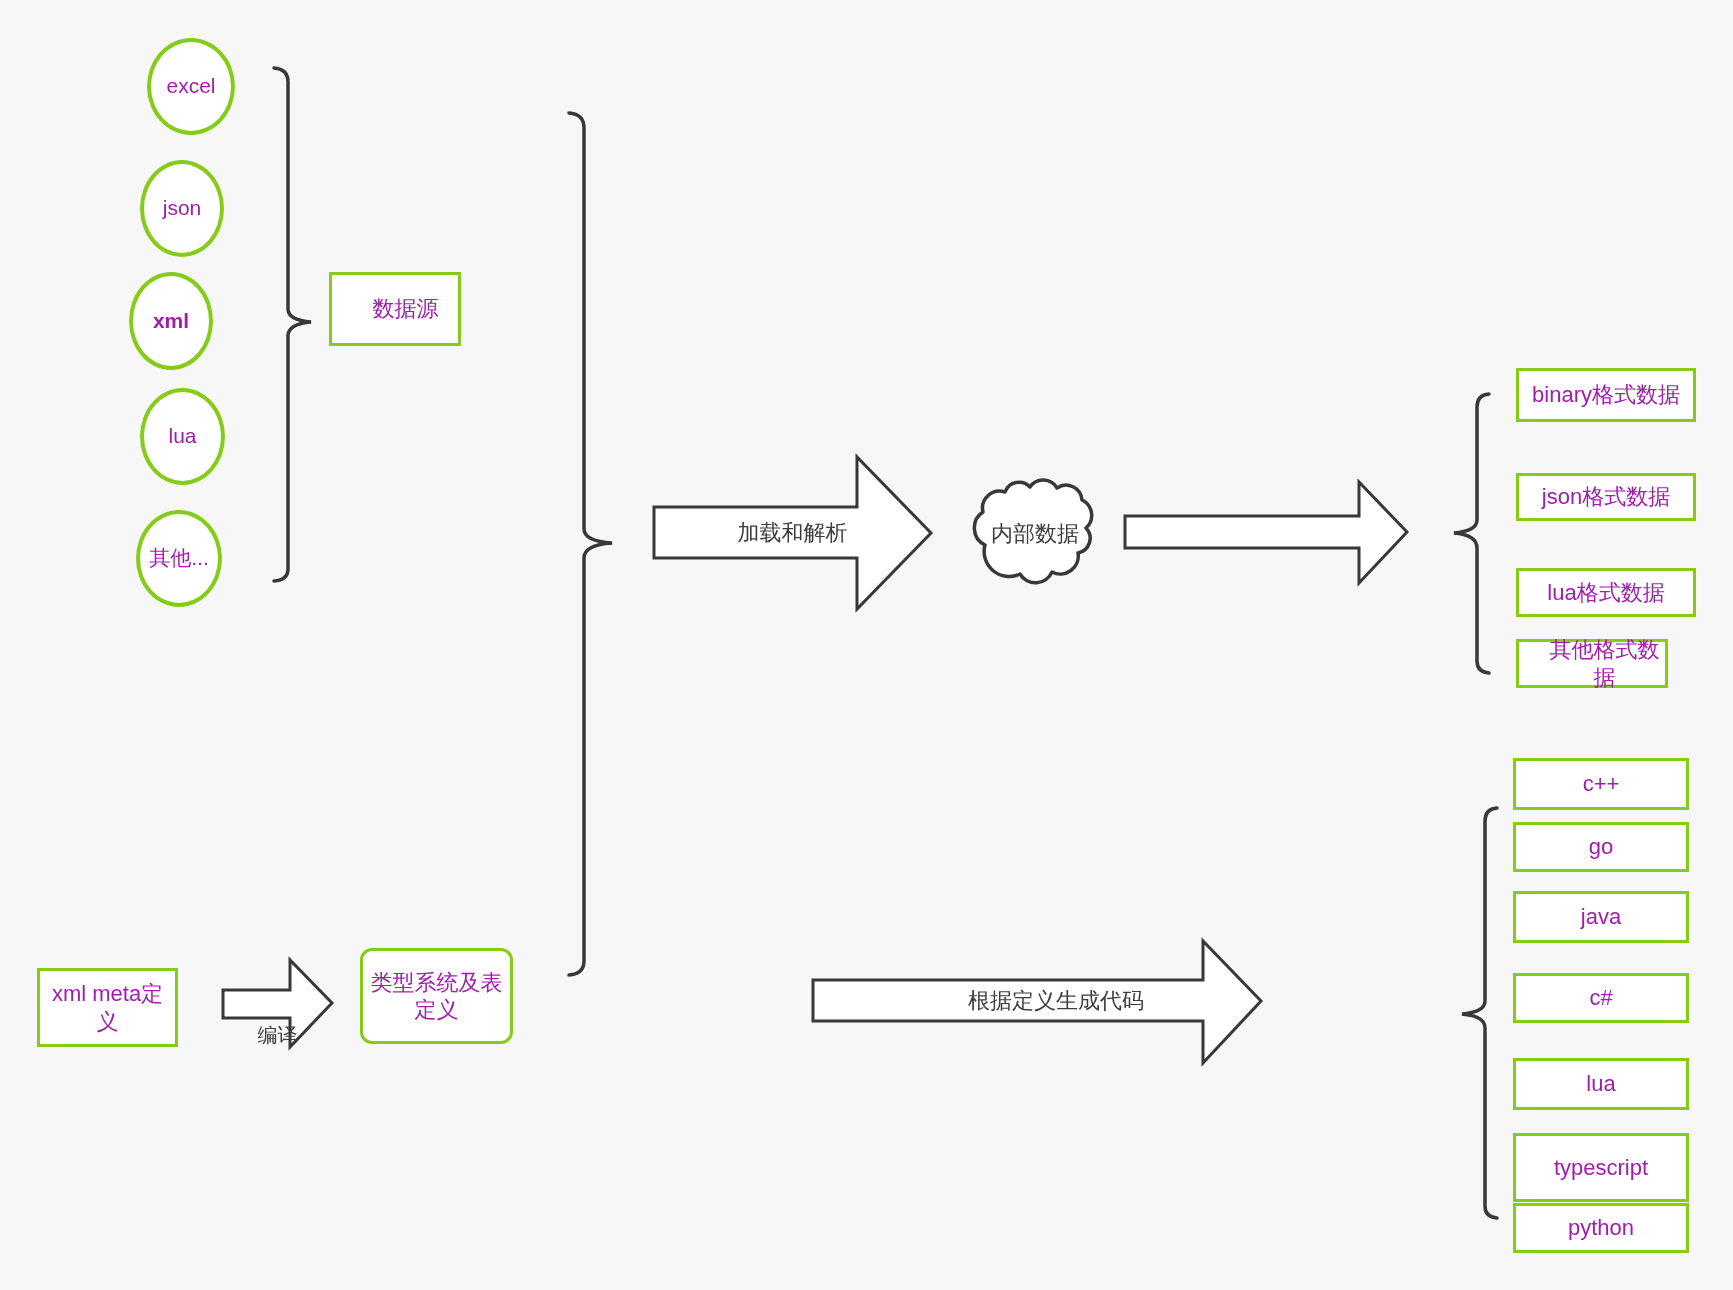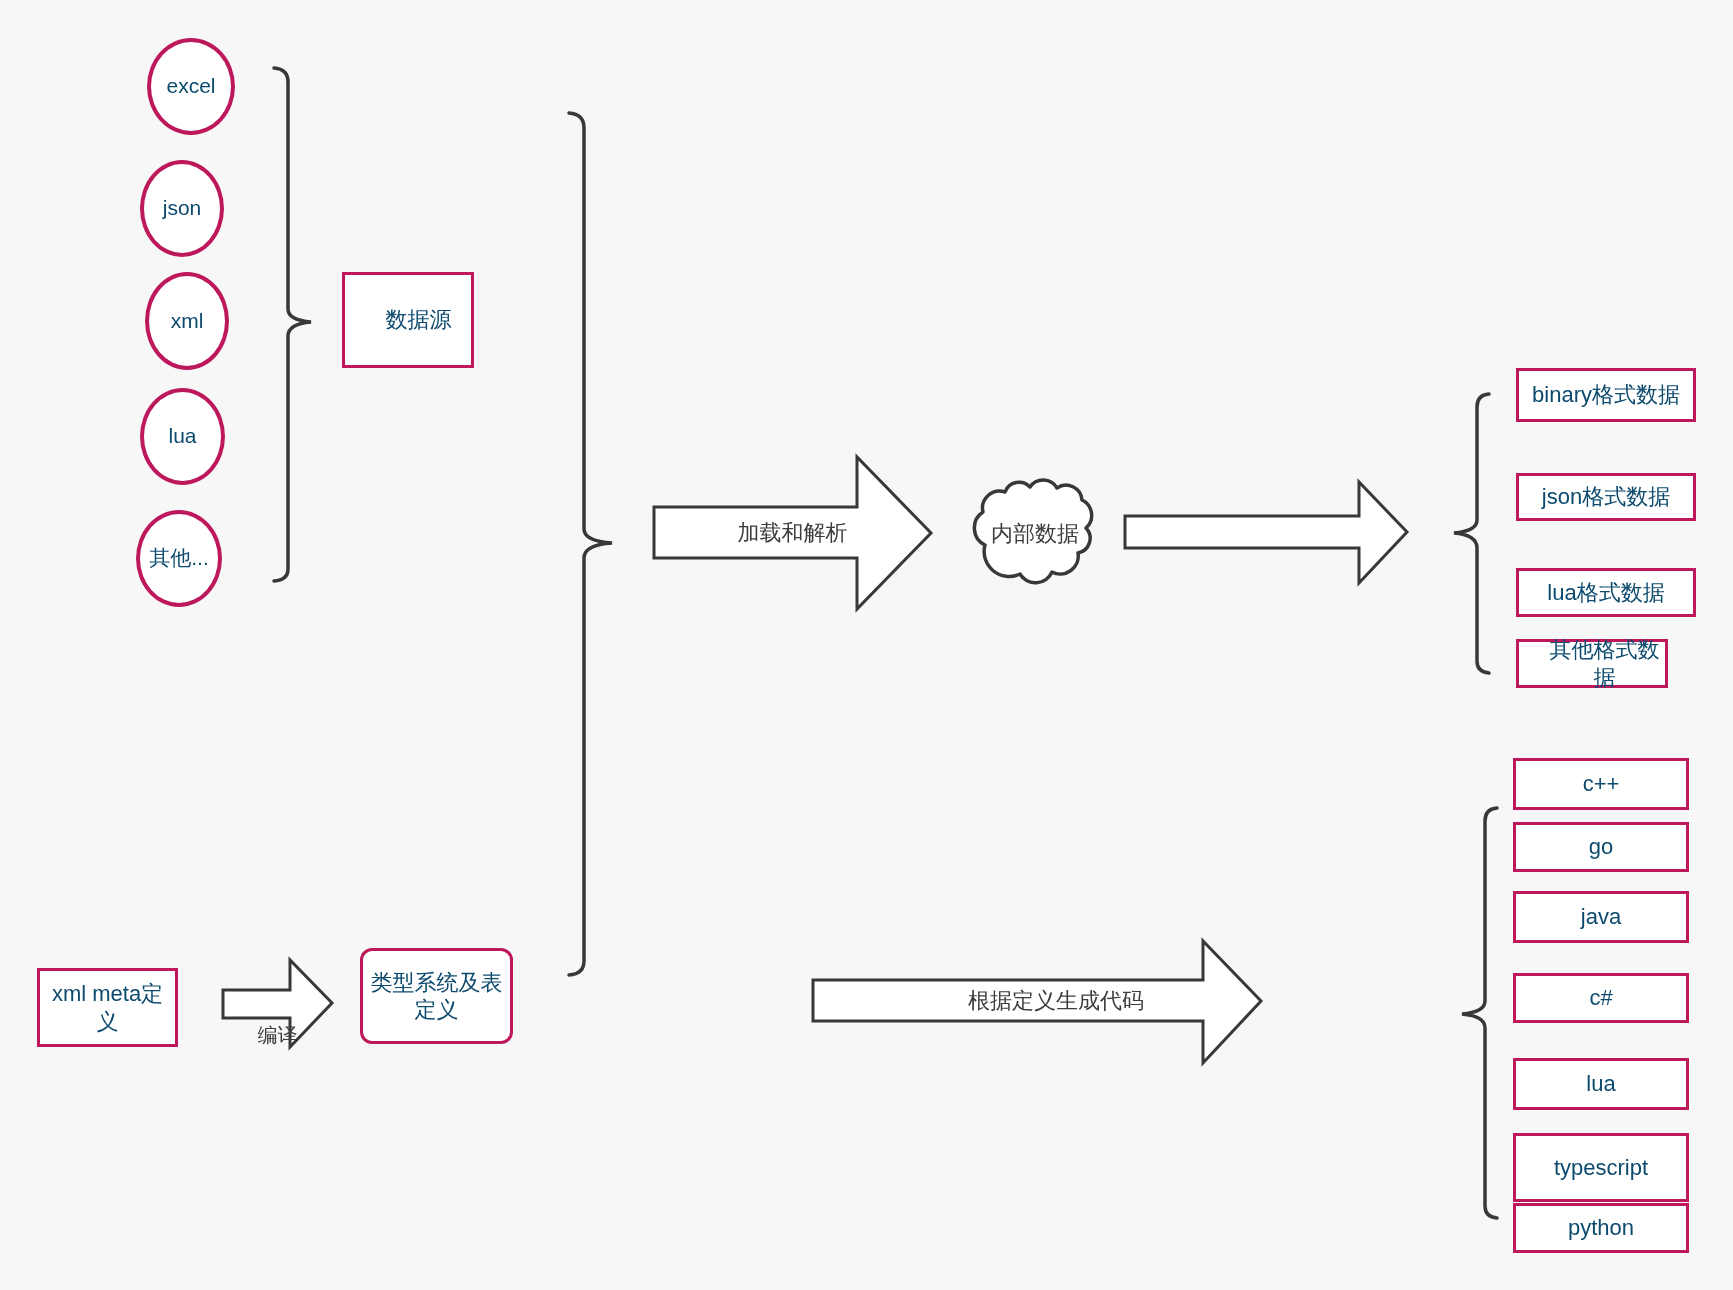--- a/index.html
+++ b/index.html
@@ -14,24 +14,24 @@
     overflow:hidden;
     color:#3d3d40;
   }
   #shapes{position:absolute;left:0;top:0;width:1733px;height:1290px;}
   .node{
     position:absolute;
     box-sizing:border-box;
     display:flex;align-items:center;justify-content:center;
     text-align:center;
     background:#ffffff;
-    border:3px solid #be185d;
+    border:3px solid #84cc16;
     font-size:22px;
     line-height:1.25;
-    color:#0c4a6e;
+    color:#a21caf;
   }
   .ellipse{border-radius:50%;border-width:4px;font-size:21px;}
   .rounded{border-radius:12px;}
   .pad{padding:2px 6px;justify-content:flex-end;}
   .flabel{
     position:absolute;
     display:flex;align-items:center;justify-content:center;
     text-align:center;
     font-size:22px;
     color:#3d3d40;
@@ -68,31 +68,31 @@
          A 18 18 0 0 1 1020,574
          A 25 25 0 0 1 985,545 Z" fill="#ffffff" stroke="#38383b" stroke-width="3.5" stroke-linejoin="round"></path>
   </svg>
 
   <div class="node ellipse" style="left:147px;top:38px;width:88px;height:97px;">
     <span>excel</span>
   </div>
   <div class="node ellipse" style="left:140px;top:160px;width:84px;height:97px;">
     <span>json</span>
   </div>
-  <div class="node ellipse" style="left:145px;top:272px;width:84px;height:98px;">
+  <div class="node ellipse" style="left:129px;top:272px;width:84px;height:98px;font-weight:bold;">
     <span>xml</span>
   </div>
   <div class="node ellipse" style="left:140px;top:388px;width:85px;height:97px;">
     <span>lua</span>
   </div>
   <div class="node ellipse" style="left:136px;top:510px;width:86px;height:97px;">
     <span>其他...</span>
   </div>
 
-  <div class="node" style="left:342px;top:272px;width:132px;height:96px;padding-left:21px;">
+  <div class="node" style="left:329px;top:272px;width:132px;height:74px;padding-left:21px;">
     <span>数据源</span>
   </div>
 
   <div class="flabel" style="left:654px;top:507px;width:277px;height:51px;">加载和解析</div>
   <div class="flabel" style="left:980px;top:485px;width:110px;height:97px;">内部数据</div>
   <div class="flabel small" style="left:223px;top:987px;width:109px;height:33px;margin-top:32px;">编译</div>
   <div class="flabel" style="left:813px;top:980px;width:448px;height:41px;padding-left:19px;">根据定义生成代码</div>
 
   <div class="node pad" style="left:37px;top:968px;width:141px;height:79px;">
     <span>xml meta定义</span>

